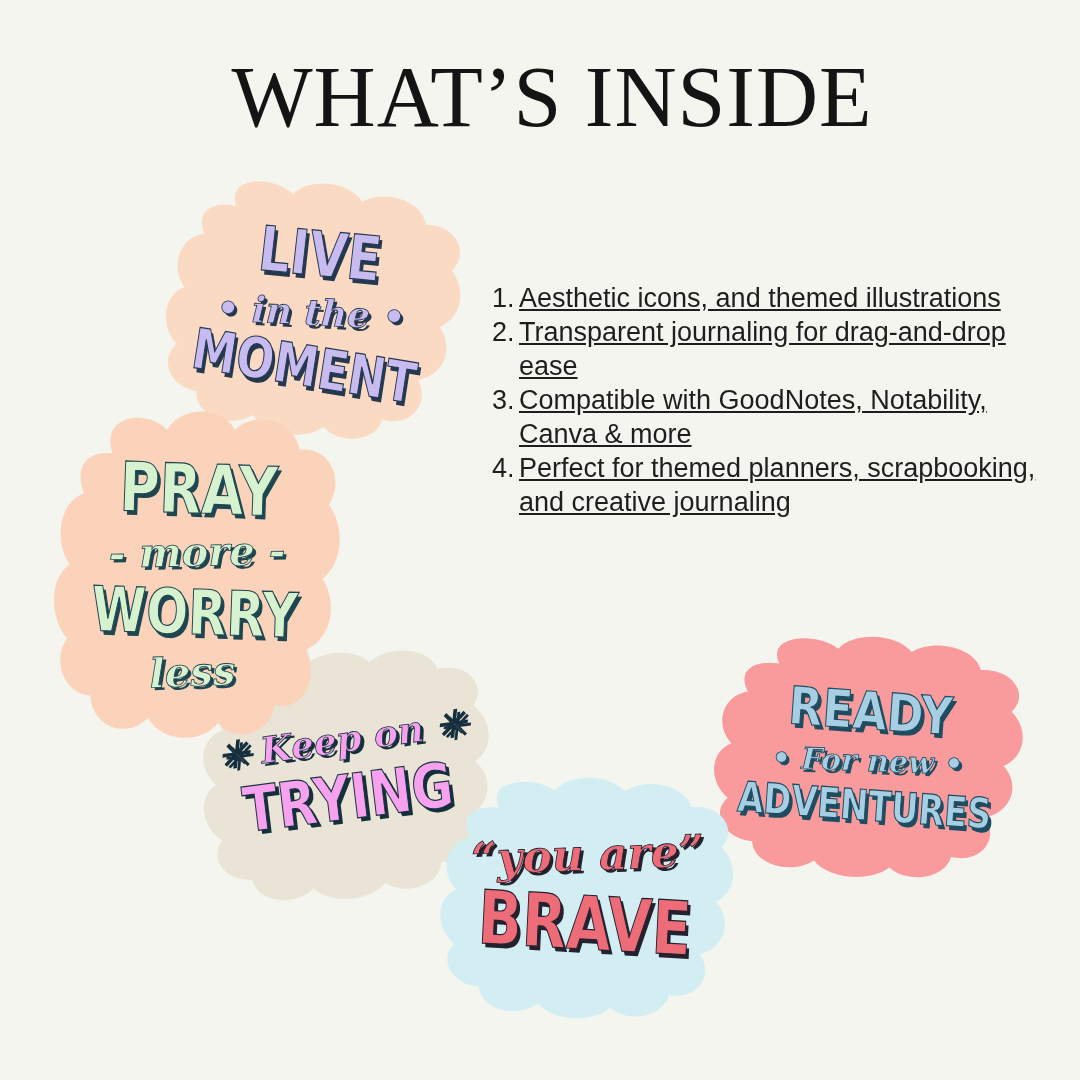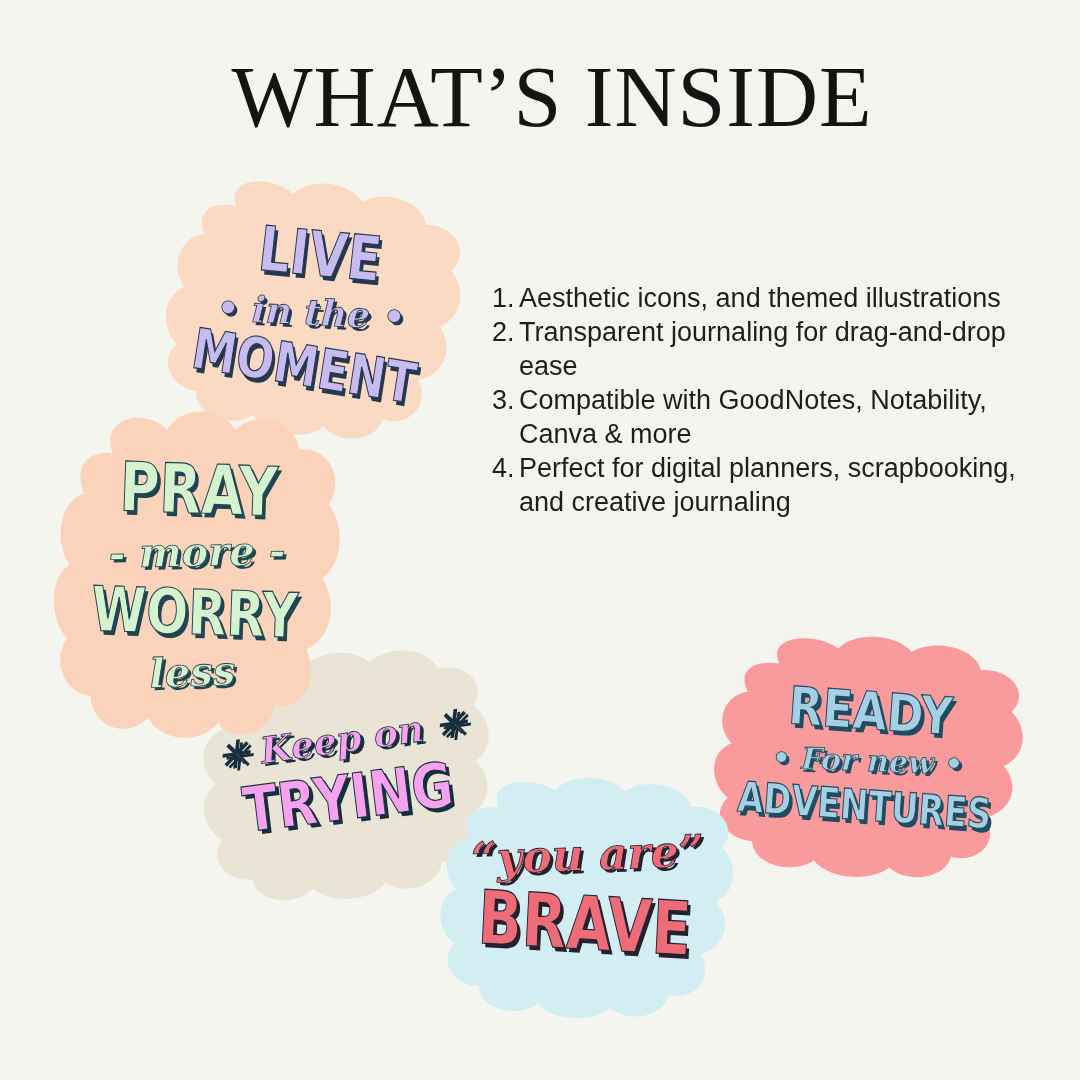--- a/index.html
+++ b/index.html
@@ -21,21 +21,21 @@
 
   
   .features {
     position: absolute; left: 492px; top: 281px; width: 552px;
     margin: 0; padding: 0; list-style: none;
     font-size: 27px; line-height: 34px;
     color: var(--text-color, #1E1E1E);
   }
   .feature { display: flex; }
   .feature .num { flex: 0 0 27px; }
-  .feature .txt { flex: 1; }
+  .feature .txt { flex: 1; text-decoration: underline; }
 
   
   .sticker { position: absolute; }
   .sticker .blob { position: absolute; inset: 0; width: 100%; height: 100%; }
   .sticker .blob path { fill: var(--blob, #eee); }
   .sticker .lines {
     position: absolute; inset: 0;
     display: flex; flex-direction: column;
     align-items: center; justify-content: center;
     gap: 8px;
@@ -94,21 +94,21 @@
     <li class="feature">
       <span class="num">2.</span>
       <span class="txt">Transparent journaling for drag-and-drop ease</span>
     </li>
     <li class="feature">
       <span class="num">3.</span>
       <span class="txt">Compatible with GoodNotes, Notability, Canva &amp; more</span>
     </li>
     <li class="feature">
       <span class="num">4.</span>
-      <span class="txt">Perfect for digital planners, scrapbooking, and creative journaling</span>
+      <span class="txt">Perfect for themed planners, scrapbooking, and creative journaling</span>
     </li>
   </ol>
 
   <div class="sticker s1" style="--blob: #FBDAC3; --ink: #C8BBEF; --shadow: #24384F;">
     <svg class="blob" viewBox="0 0 300 260" preserveAspectRatio="none" aria-hidden="true">
       <path d="M60 38 C45 8,95 2,115 18 C130 -2,170 -2,185 16 C205 0,245 6,252 30 C282 26,300 52,284 72 C302 90,300 118,280 130 C298 150,290 178,266 186 C282 210,262 236,236 230 C232 254,196 262,178 246 C160 264,120 262,106 244 C84 262,48 252,46 228 C20 228,4 202,20 184 C0 168,0 136,20 126 C2 108,8 76,32 70 C20 48,36 36,60 38 Z"></path>
     </svg>
     <div class="lines">
       <span class="line l1">LIVE</span>
       <span class="line script l2">• in the •</span>

